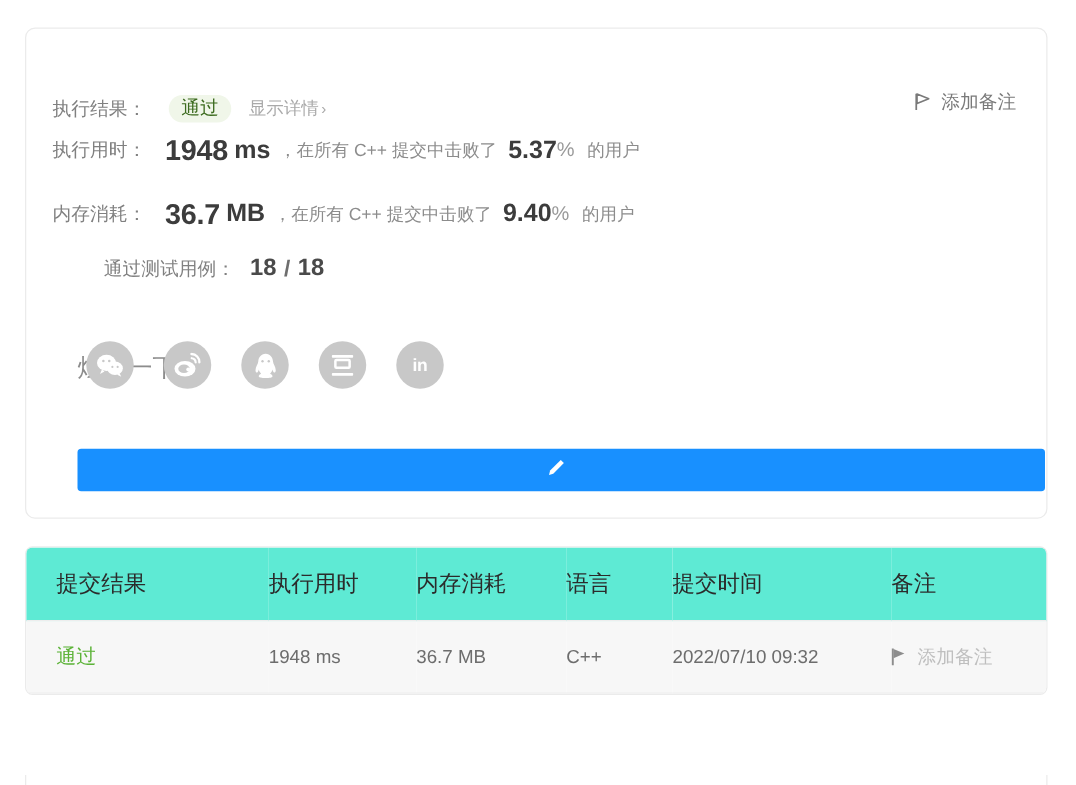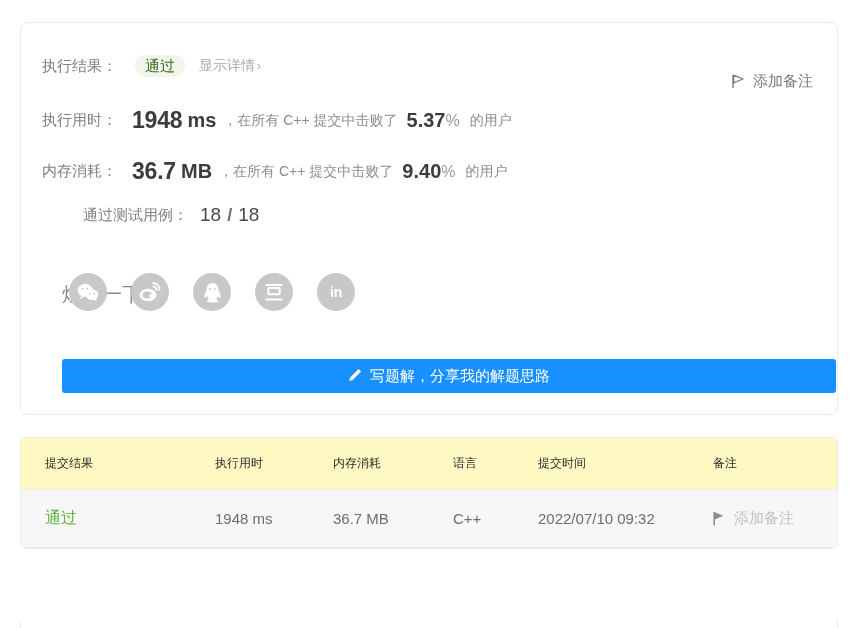--- a/index.html
+++ b/index.html
@@ -81,21 +81,21 @@
     font-size: 20px;
     font-weight: bold;
   }
   .pct-sign {
     color: #9a9a9a;
     font-size: 16px;
   }
   .cases-num {
     color: #4a4a4a;
     font-size: 19px;
-    font-weight: normal;
+    font-weight: bold;
   }
   .slash { color:#6e6e6e; font-size:18px; margin:0 6px; font-weight:bold;}
 
   
   .add-note-top {
     position: absolute;
     right: 24px;
     top: 49px;
     display: flex;
     align-items: center;
@@ -179,25 +179,25 @@
     overflow: hidden;
   }
   table.subs {
     width: 100%;
     border-collapse: collapse;
     table-layout: fixed;
   }
   table.subs th {
     text-align: left;
     font-weight: normal;
-    font-size: 12px;
+    font-size: 18px;
     color: #2b2b2b;
     padding: 17px 0 17px 0;
     border-bottom: 1px solid #ededed;
-    background: #fef9c3;
+    background: #5eead4;
   }
   table.subs td {
     font-size: 15px;
     padding: 18px 0 18px 0;
     border-bottom: 1px solid #ededed;
     color: #6d6d6d;
     vertical-align: middle;
   }
   tr.row-alt td { background: #f7f7f7; }
   tr.row-plain td { background: #ffffff; }
@@ -242,21 +242,21 @@
     box-sizing: border-box;
   }
 </style>
 </head>
 <body>
 
 <div class="page">
 
   <div class="result-card">
 
-    <div class="row" style="left:21px; top:32px;text-align:right;">
+    <div class="row" style="left:21px; top:53px;text-align:right;">
       <span class="lbl">执行结果：</span>
       <span class="badge-pass" style="margin-left:18px;">通过</span>
       <span class="detail-link" style="margin-left:14px;">
         <span>显示详情</span><span class="chev">›</span>
       </span>
     </div>
 
     <div class="add-note-top">
       <span class="flag-icon">
         <svg width="13" height="15" viewBox="0 0 13 15">
@@ -336,21 +336,20 @@
         <span class="in-text">in</span>
       </div>
     </div>
 
     <button class="write-btn">
       <span class="pencil-icon">
         <svg width="14" height="14" viewBox="0 0 14 14">
           <path d="M10.6 0.9 L13.1 3.4 L4.6 11.9 L1.2 12.9 L2.1 9.4 Z" fill="#ffffff"></path>
         </svg>
       </span>
-      <span>写题解，分享我的解题思路</span>
     </button>
   </div>
 
   <div class="table-card">
     <table class="subs">
       <thead>
         <tr>
           <th class="col-result">提交结果</th>
           <th class="col-time">执行用时</th>
           <th class="col-mem">内存消耗</th>

